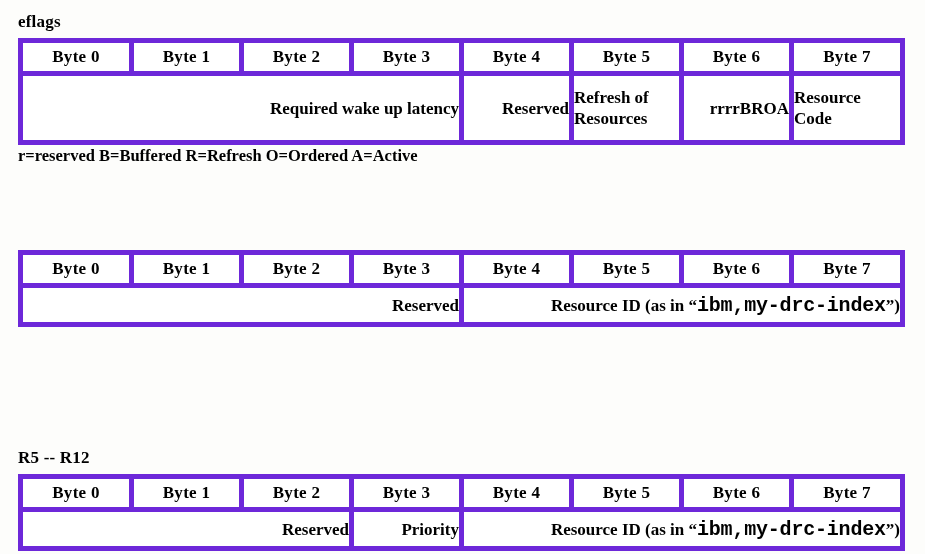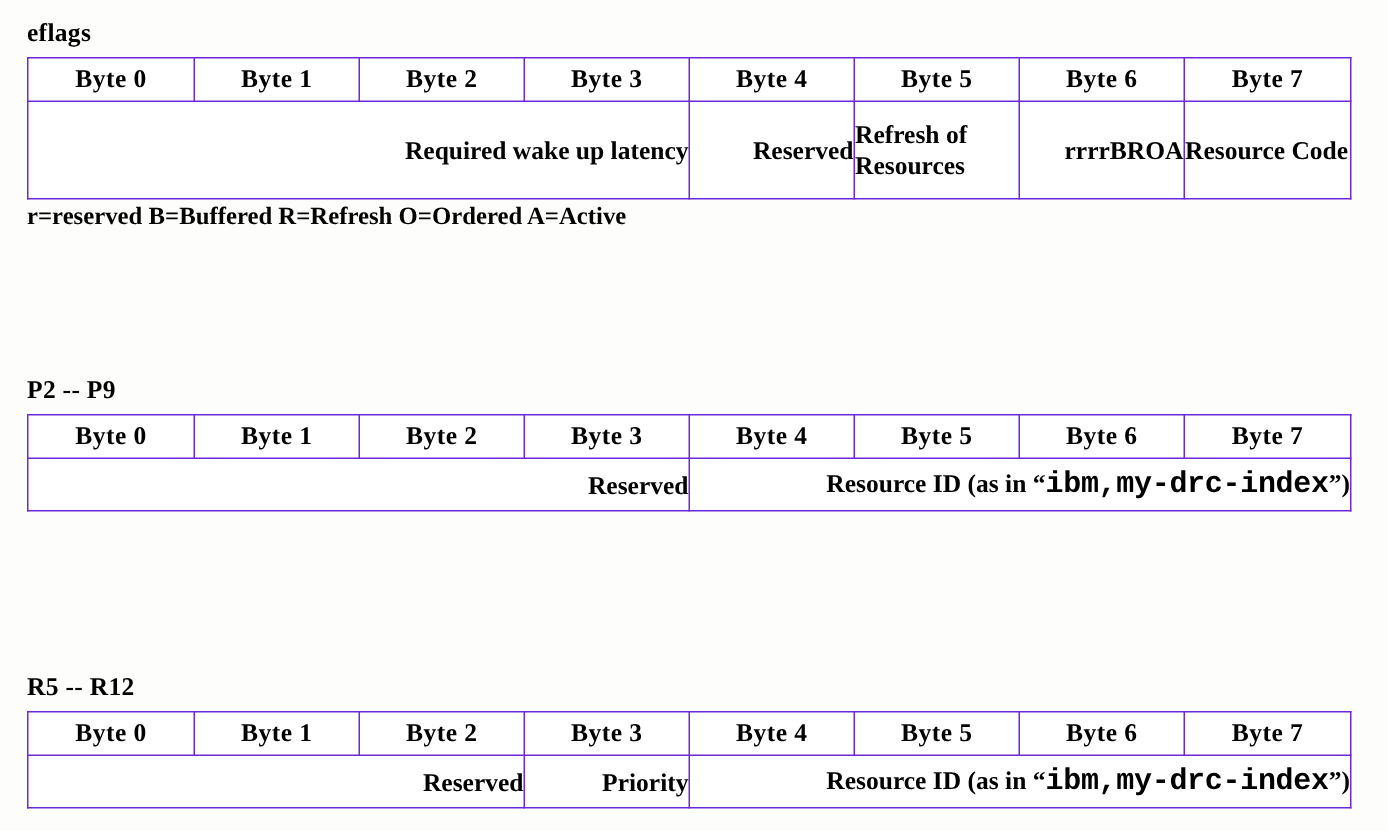--- a/index.html
+++ b/index.html
@@ -41,21 +41,21 @@
   }
 
   table.bytetable {
     border-collapse: collapse;
     table-layout: fixed;
     width: 882px;
     background: #ffffff;
   }
   table.bytetable td,
   table.bytetable th {
-    border: 1px solid #6d28d9;
+    border: 5px solid #6d28d9;
     padding: 0;
     font-weight: bold;
     font-size: 17px;
     vertical-align: middle;
     background: #ffffff;
     margin-top: 32px;
   }
 
   
   .hdr {
@@ -139,21 +139,20 @@
         <td class="body-cell h-tall c-left v-top">Resource Code</td>
       </tr>
     </tbody>
       </table>
 
     <div class="legend">r=reserved B=Buffered R=Refresh O=Ordered A=Active</div>
   </div>
 
   <div class="section sec-2">
 
-    <div class="sec-label">P2 -- P9</div>
 
     <table class="bytetable">
       <colgroup>
         <col style="width:111px">
           <col style="width:110px">
           <col style="width:110px">
           <col style="width:110px">
         <col style="width:110px">
           <col style="width:110px">
           <col style="width:110px">

